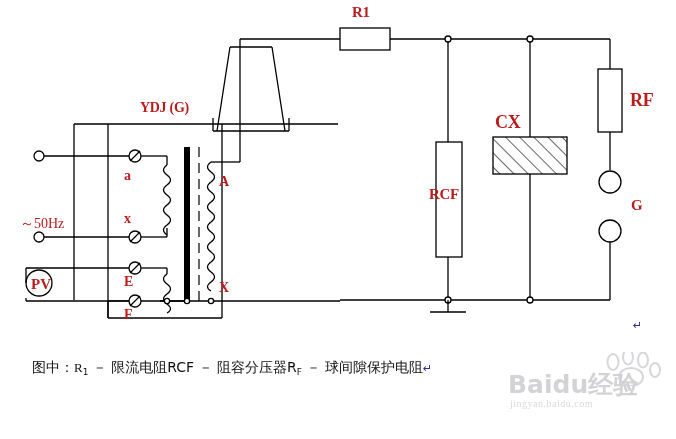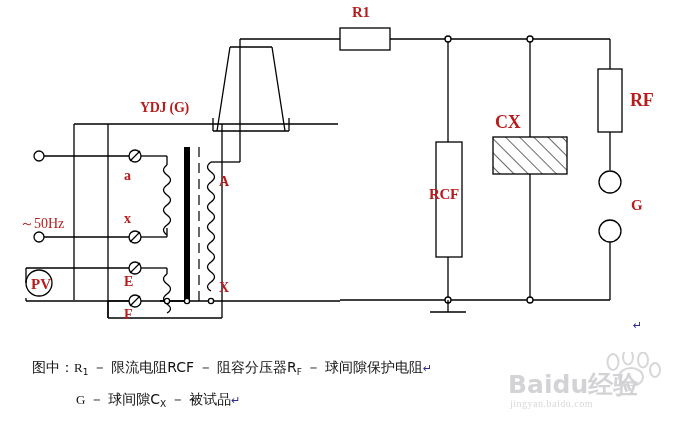--- a/index.html
+++ b/index.html
@@ -229,23 +229,20 @@
 
   <div class="txt lbl-bold" style="left:630px; top:91px; font-size:18px;">RF</div>
 
   <div class="txt lbl-bold" style="left:631px; top:198px; font-size:15px;">G</div>
 
 
   <div class="txt cn" style="left:32px; top:360px; font-size:14px;">
     <span>图中：</span><span class="cn-small">R</span><span class="sub">1</span>&nbsp;<span>－</span>&nbsp;<span>限流电阻RCF</span>&nbsp;<span>－</span>&nbsp;<span>阻容分压器R</span><span class="sub">F</span>&nbsp;<span>－</span>&nbsp;<span>球间隙保护电阻</span><span class="pilcrow">↵</span>
   </div>
 
-  <div class="txt cn" style="left:76px; top:392px; font-size:14px;">
-    <span class="cn-small">G</span>&nbsp;<span>－</span>&nbsp;<span>球间隙C</span><span class="sub">X</span>&nbsp;<span>－</span>&nbsp;<span>被试品</span><span class="pilcrow">↵</span>
-  </div>
 
   <div class="txt pilcrow" style="left:633px; top:320px;">↵</div>
 
   <div id="watermark">
     <svg class="wm-paw" width="60" height="34" viewBox="0 0 60 34">
       <ellipse cx="10" cy="10" rx="5.5" ry="8" fill="none" stroke="#7d7d88" stroke-width="2"></ellipse>
       <ellipse cx="25" cy="5" rx="5" ry="7.5" fill="none" stroke="#7d7d88" stroke-width="2"></ellipse>
       <ellipse cx="40" cy="8" rx="5" ry="7.5" fill="none" stroke="#7d7d88" stroke-width="2"></ellipse>
       <ellipse cx="52" cy="18" rx="5" ry="7" fill="none" stroke="#7d7d88" stroke-width="2"></ellipse>
       <ellipse cx="28" cy="25" rx="12" ry="9" fill="none" stroke="#7d7d88" stroke-width="2"></ellipse>

